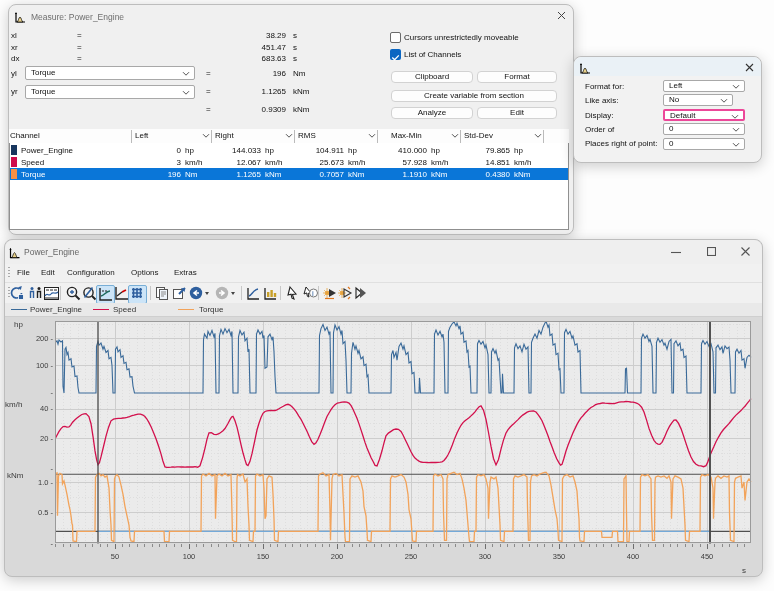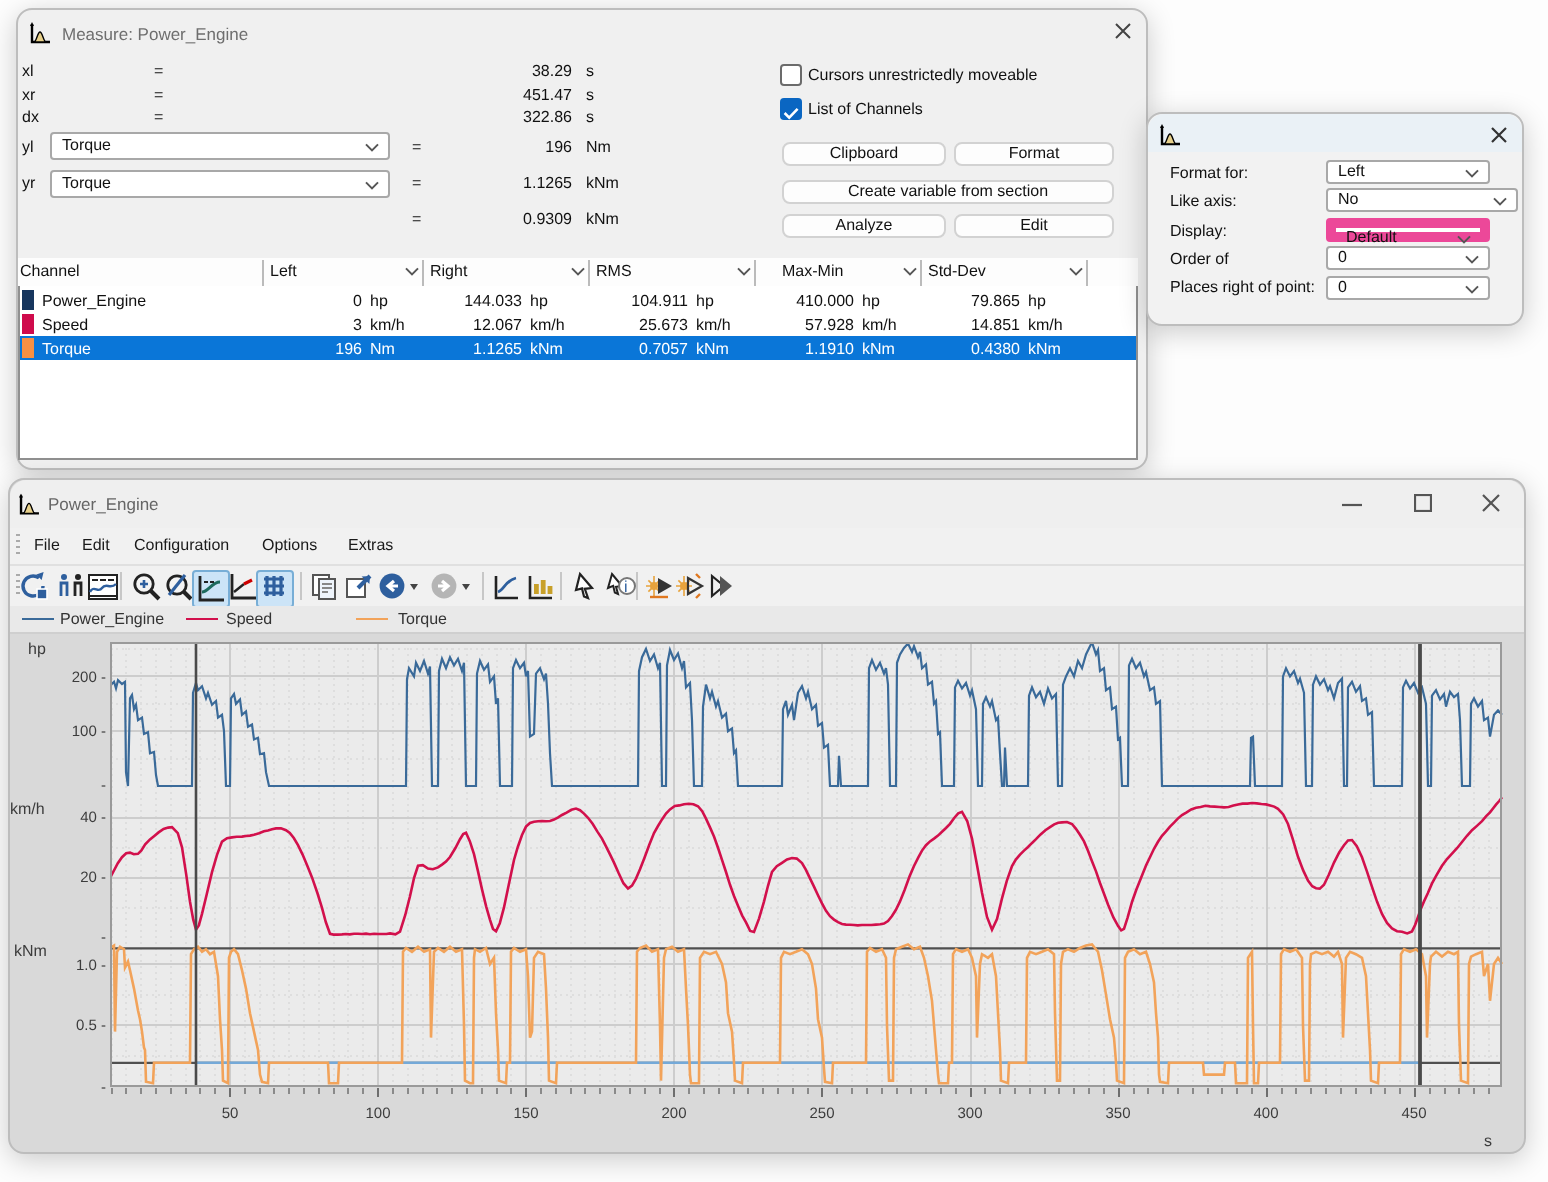--- a/index.html
+++ b/index.html
@@ -18,21 +18,21 @@
   <div style="position:absolute;left:2px;top:25.5px;font-size:8px;color:#111">xl</div>
     <div style="position:absolute;left:68px;top:25.5px;font-size:8px;color:#111">=</div>
     <div style="position:absolute;left:2px;top:37.8px;font-size:8px;color:#111">xr</div>
     <div style="position:absolute;left:68px;top:37.8px;font-size:8px;color:#111">=</div>
     <div style="position:absolute;left:2px;top:48.5px;font-size:8px;color:#111">dx</div>
     <div style="position:absolute;left:68px;top:48.5px;font-size:8px;color:#111">=</div>
     <div style="position:absolute;left:220px;top:25.5px;width:57px;text-align:right;font-size:8px;color:#111">38.29</div>
     <div style="position:absolute;left:284px;top:25.5px;font-size:8px;color:#111">s</div>
     <div style="position:absolute;left:220px;top:37.8px;width:57px;text-align:right;font-size:8px;color:#111">451.47</div>
     <div style="position:absolute;left:284px;top:37.8px;font-size:8px;color:#111">s</div>
-    <div style="position:absolute;left:220px;top:48.5px;width:57px;text-align:right;font-size:8px;color:#111">322.86</div>
+    <div style="position:absolute;left:220px;top:48.5px;width:57px;text-align:right;font-size:8px;color:#111">683.63</div>
     <div style="position:absolute;left:284px;top:48.5px;font-size:8px;color:#111">s</div>
     <div style="position:absolute;left:220px;top:63.7px;width:57px;text-align:right;font-size:8px;color:#111">196</div>
     <div style="position:absolute;left:284px;top:63.7px;font-size:8px;color:#111">Nm</div>
     <div style="position:absolute;left:220px;top:82.2px;width:57px;text-align:right;font-size:8px;color:#111">1.1265</div>
     <div style="position:absolute;left:284px;top:82.2px;font-size:8px;color:#111">kNm</div>
     <div style="position:absolute;left:220px;top:100px;width:57px;text-align:right;font-size:8px;color:#111">0.9309</div>
     <div style="position:absolute;left:284px;top:100px;font-size:8px;color:#111">kNm</div>
     <div style="position:absolute;left:2px;top:64px;font-size:8px;color:#111">yl</div>
     <div style="position:absolute;left:2px;top:82px;font-size:8px;color:#111">yr</div>
     <div style="position:absolute;left:16px;top:61px;width:170px;height:14px;background:#fff;border:1px solid #a8a8a8;border-radius:2px;box-sizing:border-box;font-size:8px;color:#111;line-height:12px;padding-left:5px">Torque<svg style="position:absolute;right:4px;top:4px" width="8" height="6" viewBox="0 0 8 6">
@@ -134,24 +134,24 @@
       <path d="M1 1l7 7M8 1l-7 7" stroke="#333" stroke-width="1.1"></path>
     </svg>
   <div style="position:absolute;left:11px;top:25px;font-size:8px;color:#111">Format for:</div>
   <div style="position:absolute;left:11px;top:39px;font-size:8px;color:#111">Like axis:</div>
   <div style="position:absolute;left:11px;top:54px;font-size:8px;color:#111">Display:</div>
   <div style="position:absolute;left:11px;top:68px;font-size:8px;color:#111">Order of</div>
   <div style="position:absolute;left:11px;top:82px;font-size:8px;color:#111">Places right of point:</div>
   <div style="position:absolute;left:89px;top:23px;width:82px;height:12px;background:#fff;border:1px solid #a8a8a8;border-radius:2px;box-sizing:border-box;font-size:8px;color:#111;line-height:10px;padding-left:5px">Left<svg style="position:absolute;right:4px;top:3px" width="8" height="6" viewBox="0 0 8 6">
         <path d="M1 1.2l3 3 3-3" stroke="#555" fill="none" stroke-width="1"></path>
       </svg></div>
-  <div style="position:absolute;left:89px;top:37px;width:96px;height:12px;background:#fff;border:1px solid #a8a8a8;border-radius:2px;box-sizing:border-box;font-size:8px;color:#111;line-height:10px;padding-left:5px">No<svg style="position:absolute;right:4px;top:3px" width="8" height="6" viewBox="0 0 8 6">
-        <path d="M1 1.2l3 3 3-3" stroke="#555" fill="none" stroke-width="1"></path>
-      </svg></div>
-  <div style="position:absolute;left:89px;top:52px;width:82px;height:12px;background:#fff;border:5px solid #ec4899;border-radius:2px;box-sizing:border-box;font-size:8px;color:#111;line-height:10px;padding-left:5px">Default<svg style="position:absolute;right:4px;top:3px" width="8" height="6" viewBox="0 0 8 6">
+  <div style="position:absolute;left:89px;top:37px;width:70px;height:12px;background:#fff;border:1px solid #a8a8a8;border-radius:2px;box-sizing:border-box;font-size:8px;color:#111;line-height:10px;padding-left:5px">No<svg style="position:absolute;right:4px;top:3px" width="8" height="6" viewBox="0 0 8 6">
+        <path d="M1 1.2l3 3 3-3" stroke="#555" fill="none" stroke-width="1"></path>
+      </svg></div>
+  <div style="position:absolute;left:89px;top:52px;width:82px;height:12px;background:#fff;border:2px solid #ec4899;border-radius:2px;box-sizing:border-box;font-size:8px;color:#111;line-height:10px;padding-left:5px">Default<svg style="position:absolute;right:4px;top:3px" width="8" height="6" viewBox="0 0 8 6">
         <path d="M1 1.2l3 3 3-3" stroke="#555" fill="none" stroke-width="1"></path>
       </svg></div>
   <div style="position:absolute;left:89px;top:66px;width:82px;height:12px;background:#fff;border:1px solid #a8a8a8;border-radius:2px;box-sizing:border-box;font-size:8px;color:#111;line-height:10px;padding-left:5px">0<svg style="position:absolute;right:4px;top:3px" width="8" height="6" viewBox="0 0 8 6">
         <path d="M1 1.2l3 3 3-3" stroke="#555" fill="none" stroke-width="1"></path>
       </svg></div>
   <div style="position:absolute;left:89px;top:81px;width:82px;height:12px;background:#fff;border:1px solid #a8a8a8;border-radius:2px;box-sizing:border-box;font-size:8px;color:#111;line-height:10px;padding-left:5px">0<svg style="position:absolute;right:4px;top:3px" width="8" height="6" viewBox="0 0 8 6">
         <path d="M1 1.2l3 3 3-3" stroke="#555" fill="none" stroke-width="1"></path>
       </svg></div>
 </div>
 

